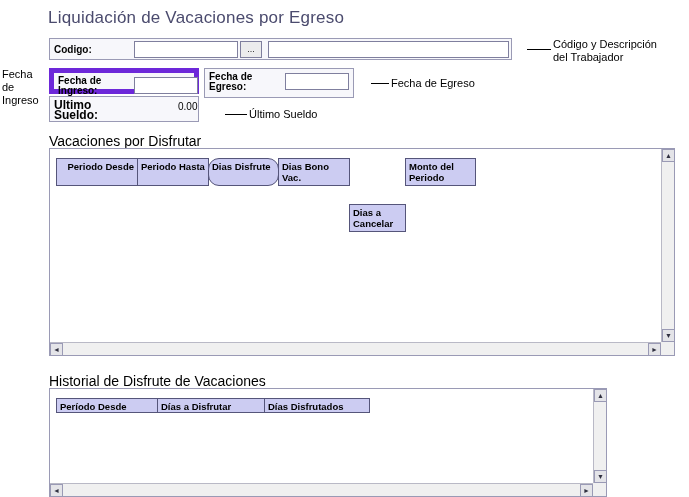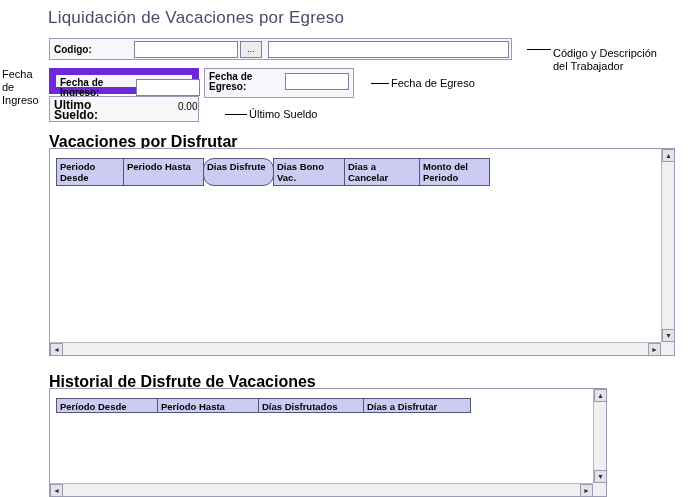--- a/index.html
+++ b/index.html
@@ -100,21 +100,21 @@
     padding: 0 2px;
   }
   
   .fi-box {
     position: absolute;
     left: 8px;
     top: 68px;
     width: 150px;
     height: 26px;
     background: #f7f7fb;
-    border: 7px solid #6d28d9;
+    border: 5px solid #6d28d9;
     box-sizing: border-box;
   }
   .fi-label {
     position: absolute;
     left: 4px;
     top: 3px;
     font-size: 10px;
     font-weight: bold;
     line-height: 10px;
     width: 70px;
@@ -188,24 +188,23 @@
     top: 4px;
     width: 60px;
     height: 12px;
     font-size: 10px;
     text-align: left;
     margin-left: 44px;
   }
   
   .sec-caption {
     position: absolute;
-    font-size: 16px;
+    font-size: 14px;
     color: #000;
     white-space: nowrap;
-    font-weight: bold;
   }
   
   .grid-wrap {
     position: absolute;
     background: #ffffff;
     border: 1px solid #9a9ab5;
     box-sizing: border-box;
   }
   .grid1 { left: 8px; top: 148px; width: 626px; height: 208px; }
   .grid2 { left: 8px; top: 388px; width: 558px; height: 109px; }
@@ -323,64 +322,63 @@
 
     <div class="us-box">
       <span class="us-label">Ultimo Sueldo:</span>
       <span class="us-value">0.00</span>
     </div>
 
     <div class="sec-caption" style="left:8px; top:133px;">Vacaciones por Disfrutar</div>
 
     <div class="grid-wrap grid1 g1">
       <div class="hdr-row">
-        <div class="hdr-cell" style="width:68px;">Periodo Desde</div>
-        <div class="hdr-cell" style="width:81px;">Periodo Hasta</div>
+        <div class="hdr-cell" style="width:82px;text-align:right;">Periodo Desde</div>
+        <div class="hdr-cell" style="width:72px;">Periodo Hasta</div>
         <div class="hdr-cell" style="width:71px;border-radius:11px;">Dias Disfrute</div>
         <div class="hdr-cell" style="width:72px;">Dias Bono Vac.</div>
-        <div class="hdr-cell" style="width:76px;">Dias a Cancelar</div>
+        <div class="hdr-cell" style="width:57px;margin-top:46px;">Dias a Cancelar</div>
         <div class="hdr-cell" style="width:71px;">Monto del Periodo</div>
       </div>
 
       <div class="vscroll">
         <div class="sb-btn up">▲</div>
         <div class="sb-btn down">▼</div>
       </div>
       <div class="hscroll">
         <div class="sb-btn left">◄</div>
         <div class="sb-btn right">►</div>
       </div>
       <div class="sb-corner"></div>
     </div>
 
     <div class="sec-caption" style="left:8px; top:373px;">Historial de Disfrute de Vacaciones</div>
 
     <div class="grid-wrap grid2 g2">
       <div class="hdr-row">
         <div class="hdr-cell" style="width:102px;">Período Desde</div>
-        <div class="hdr-cell" style="width:102px;">Período Hasta</div>
+        <div class="hdr-cell" style="width:108px;">Días a Disfrutar</div>
         <div class="hdr-cell" style="width:106px;">Días Disfrutados</div>
-        <div class="hdr-cell" style="width:108px;">Días a Disfrutar</div>
       </div>
 
       <div class="vscroll">
         <div class="sb-btn up">▲</div>
         <div class="sb-btn down">▼</div>
       </div>
       <div class="hscroll">
         <div class="sb-btn left">◄</div>
         <div class="sb-btn right">►</div>
       </div>
       <div class="sb-corner"></div>
     </div>
 
   </div>
 
   <div class="lead" style="left:527px; top:49px; width:24px;"></div>
-  <div class="anno" style="left:553px; top:47px; width:134px;">Código y Descripción
+  <div class="anno" style="left:553px; top:38px; width:134px;">Código y Descripción
 del Trabajador</div>
 
   <div class="lead" style="left:371px; top:83px; width:18px;"></div>
   <div class="anno" style="left:391px; top:77px; width:140px;">Fecha de Egreso</div>
 
   <div class="lead" style="left:225px; top:114px; width:22px;"></div>
   <div class="anno" style="left:249px; top:108px; width:120px;">Último Sueldo</div>
 
 </div>
 

